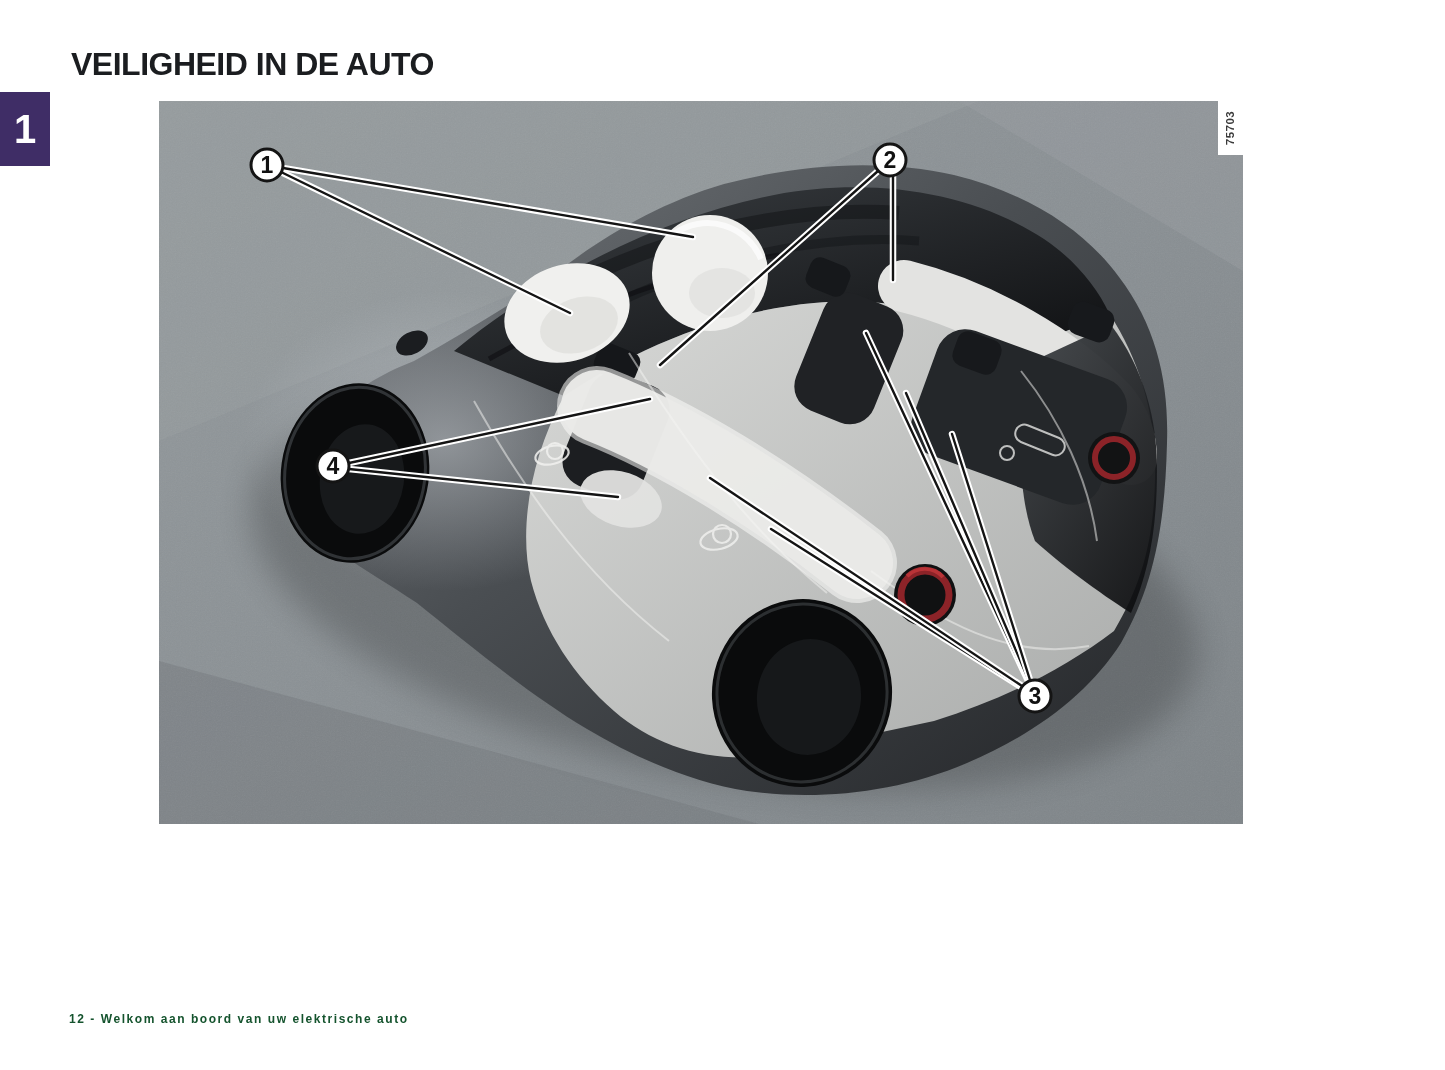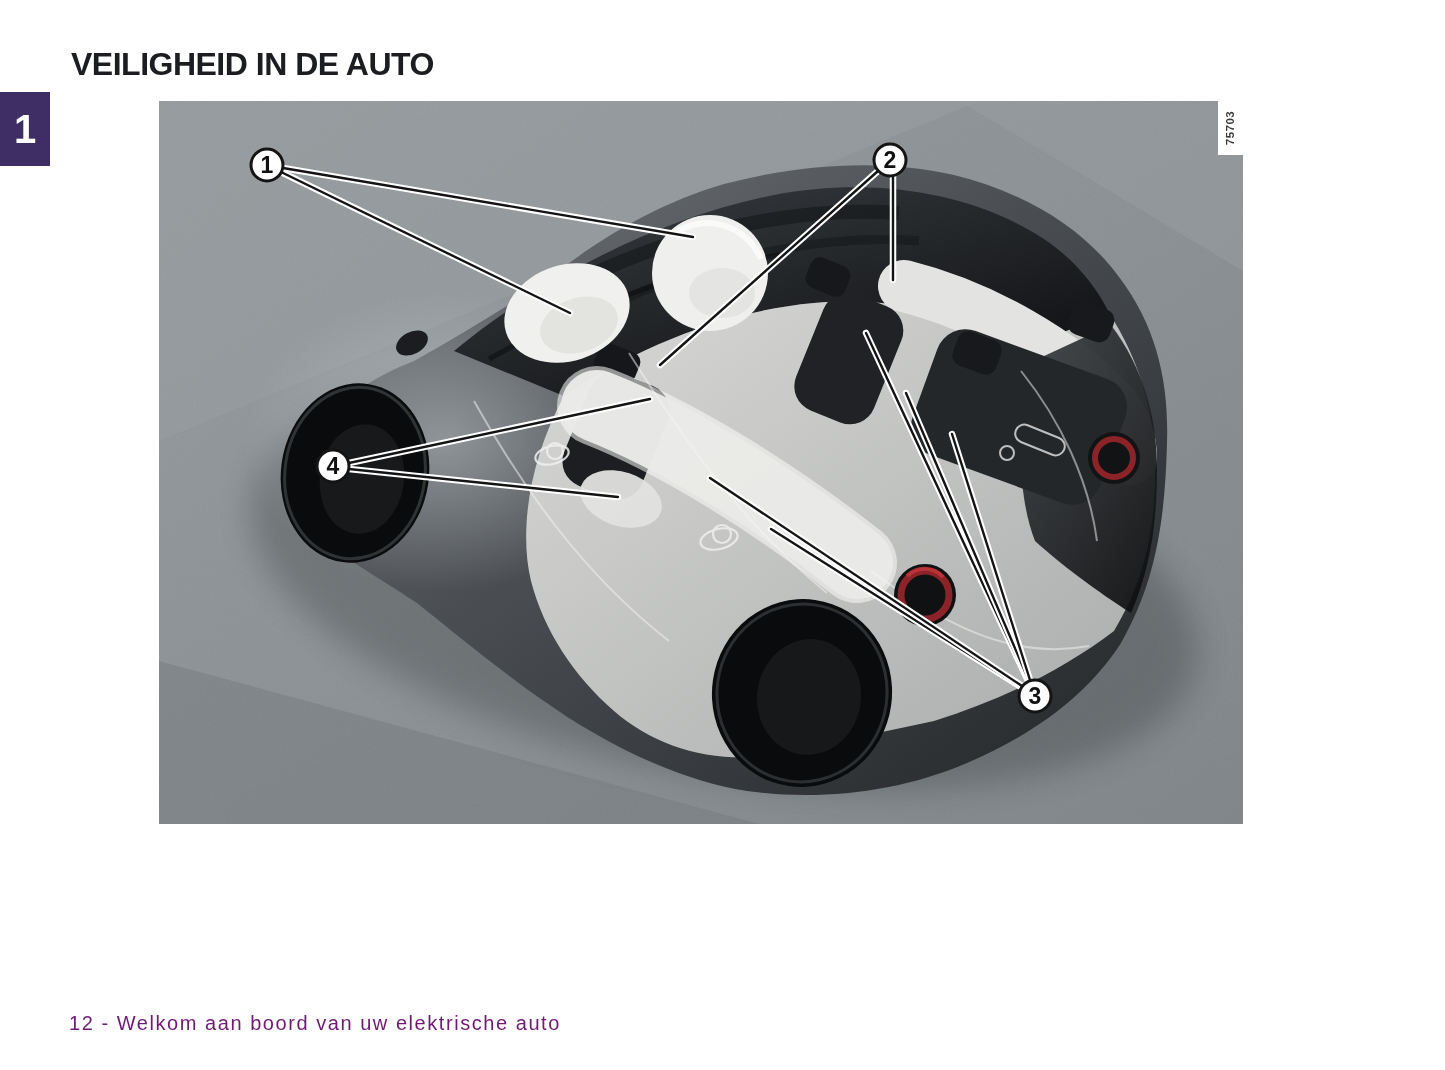--- a/index.html
+++ b/index.html
@@ -18,22 +18,22 @@
     background:#3F2D66;color:#ffffff;
     display:flex;align-items:center;justify-content:center;
     font-size:40px;font-weight:700;
   }
   .figure-frame{
     position:absolute;left:159px;top:101px;width:1084px;height:723px;
   }
   .figure-frame svg{display:block;width:100%;height:100%;}
   .footer-text{
     position:absolute;left:69px;top:1012px;
-    font-size:20px;font-weight:400;letter-spacing:1.55px;
-    color:#701a75;white-space:nowrap;
+    font-size:12px;font-weight:700;letter-spacing:1.55px;
+    color:#14532d;white-space:nowrap;
   }
   
   .halo{stroke:#ffffff;stroke-width:6.5;fill:none;stroke-linecap:round;}
   .wire{stroke:#141414;stroke-width:2.4;fill:none;stroke-linecap:round;}
   .callout-circle{fill:#ffffff;stroke:#141414;stroke-width:3px;}
   .callout-num{font-family:"Liberation Sans",sans-serif;font-size:23px;font-weight:700;fill:#111;text-anchor:middle;}
   .figref-text{font-family:"Liberation Sans",sans-serif;font-size:11.5px;font-weight:700;fill:#3a3a3a;text-anchor:middle;letter-spacing:0.5px;}
 </style>
 </head>
 <body>

